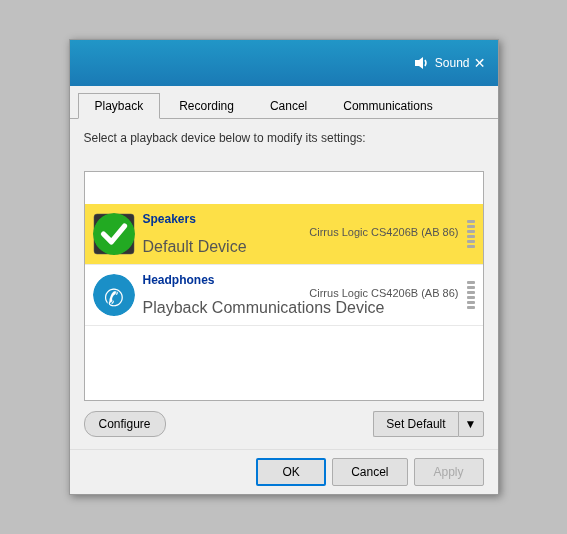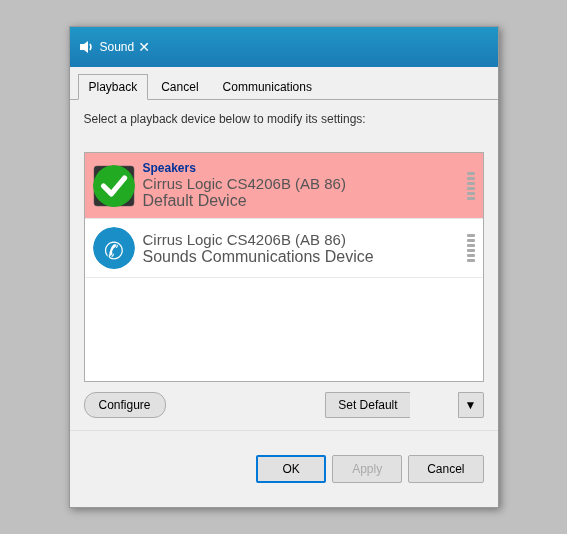--- a/index.html
+++ b/index.html
@@ -18,22 +18,22 @@
       background: #f0f0f0;
       border: 1px solid #999;
       box-shadow: 2px 2px 8px rgba(0,0,0,0.4);
     }
     .title-bar {
       background: linear-gradient(to bottom, #2196c7, #1a7ab5);
       color: white;
       padding: 6px 8px;
       display: flex;
       align-items: center;
-      justify-content: flex-start;
-      height: 40px;
+      justify-content: flex-end;
+      height: 46px;
     }
     .title-bar-left {
       display: flex;
       align-items: center;
       gap: 6px;
     }
     .title-icon {
       width: 16px;
       height: 16px;
     }
@@ -55,21 +55,21 @@
       border-radius: 2px;
     }
     .tabs {
       background: #f0f0f0;
       display: flex;
       border-bottom: 1px solid #adadad;
       padding: 6px 8px 0;
       gap: 2px;
     }
     .tab {
-      padding: 5px 10px;
+      padding: 5px 16px;
       cursor: pointer;
       border: 1px solid transparent;
       border-bottom: none;
       font-size: 12px;
       background: transparent;
       position: relative;
       bottom: -1px;
     }
     .tab.active {
       background: #f0f0f0;
@@ -93,21 +93,22 @@
     }
     .device-item {
       display: flex;
       align-items: center;
       padding: 8px 8px;
       cursor: pointer;
       border-bottom: 1px solid #e8e8e8;
       position: relative;
     }
     .device-item.selected {
-      background: #fca5a5;
+      background: #fde047;
+      margin-top: 32px;
     }
     .device-icon-wrap {
       position: relative;
       width: 42px;
       height: 42px;
       flex-shrink: 0;
       margin-right: 8px;
     }
     .device-icon-wrap svg {
       width: 42px;
@@ -123,22 +124,23 @@
     }
     .device-info {
       flex: 1;
     }
     .device-name {
       font-weight: bold;
       font-size: 12px;
       color: #003399;
     }
     .device-detail {
-      font-size: 15px;
+      font-size: 11px;
       color: #555;
+      text-align: right;
     }
     .device-default {
       font-size: 16px;
       color: #555;
     }
     .volume-indicator {
       display: flex;
       flex-direction: column;
       gap: 2px;
       margin-left: 8px;
@@ -157,21 +159,20 @@
     .btn {
       padding: 5px 14px;
       font-size: 12px;
       background: #e1e1e1;
       border: 1px solid #adadad;
       cursor: pointer;
       border-radius: 12px;
     }
     .set-default-group {
       display: flex;
-      gap: 48px;
     }
     .set-default-btn {
       padding: 5px 12px;
       font-size: 12px;
       background: #e1e1e1;
       border: 1px solid #adadad;
       border-right: none;
       cursor: pointer;
       border-radius: 2px 0 0 2px;
     }
@@ -179,21 +180,21 @@
       padding: 5px 6px;
       font-size: 12px;
       background: #e1e1e1;
       border: 1px solid #adadad;
       cursor: pointer;
       border-radius: 0 2px 2px 0;
     }
     .footer {
       background: #f0f0f0;
       border-top: 1px solid #dfdfdf;
-      padding: 24px 14px;
+      padding: 8px 14px;
       display: flex;
       justify-content: flex-end;
       gap: 6px;
     }
     .footer-btn {
       padding: 5px 18px;
       font-size: 12px;
       background: #e1e1e1;
       border: 1px solid #adadad;
       cursor: pointer;
@@ -222,20 +223,21 @@
         <polygon points="2,5 6,5 10,2 10,14 6,11 2,11" fill="white"></polygon>
         <path d="M12,5 Q14,8 12,11" stroke="white" stroke-width="1.5" fill="none"></path>
       </svg>
       <span class="title-text">Sound</span>
     </div>
     <button class="close-btn">✕</button>
   </div>
 
   <div class="tabs">
     <div class="tab active">Playback</div>
+    <div class="tab">Recording</div>
     <div class="tab">Cancel</div>
     <div class="tab">Communications</div>
   </div>
 
   <div class="content">
     <p class="description">Select a playback device below to modify its settings:</p>
 
     <div class="device-list">
 
       <div class="device-item selected">
@@ -275,22 +277,23 @@
           <svg viewBox="0 0 42 42">
             <path d="M8,22 Q8,10 21,10 Q34,10 34,22 L34,28 Q34,30 32,30 L30,30 Q28,30 28,28 L28,22 Q28,20 30,20 L32,20 Q32,14 21,14 Q10,14 10,20 L12,20 Q14,20 14,22 L14,28 Q14,30 12,30 L10,30 Q8,30 8,28 Z" fill="#333" stroke="#555" stroke-width="0.5"></path>
           </svg>
           
           <svg class="status-badge" viewBox="0 0 16 16">
             <circle cx="8" cy="8" r="8" fill="#1a8fc7"></circle>
             <text x="8" y="12" text-anchor="middle" font-size="9" fill="white">✆</text>
           </svg>
         </div>
         <div class="device-info">
+          <div class="device-name">Headphones</div>
           <div class="device-detail">Cirrus Logic CS4206B (AB 86)</div>
-          <div class="device-default">Sounds Communications Device</div>
+          <div class="device-default">Playback Communications Device</div>
         </div>
         <div class="volume-indicator">
           <div class="vol-bar" style="height:3px"></div>
           <div class="vol-bar" style="height:3px"></div>
           <div class="vol-bar" style="height:3px"></div>
           <div class="vol-bar" style="height:3px"></div>
           <div class="vol-bar" style="height:3px"></div>
           <div class="vol-bar" style="height:3px"></div>
         </div>
       </div>
@@ -302,16 +305,16 @@
         <div class="set-default-group">
           <button class="set-default-btn">Set Default</button>
           <button class="set-default-arrow">▼</button>
         </div>
       </div>
     </div>
   </div>
 
   <div class="footer">
     <button class="footer-btn ok">OK</button>
+    <button class="footer-btn">Cancel</button>
     <button class="footer-btn disabled">Apply</button>
-    <button class="footer-btn">Cancel</button>
   </div>
 </div>
 
 </body></html>

